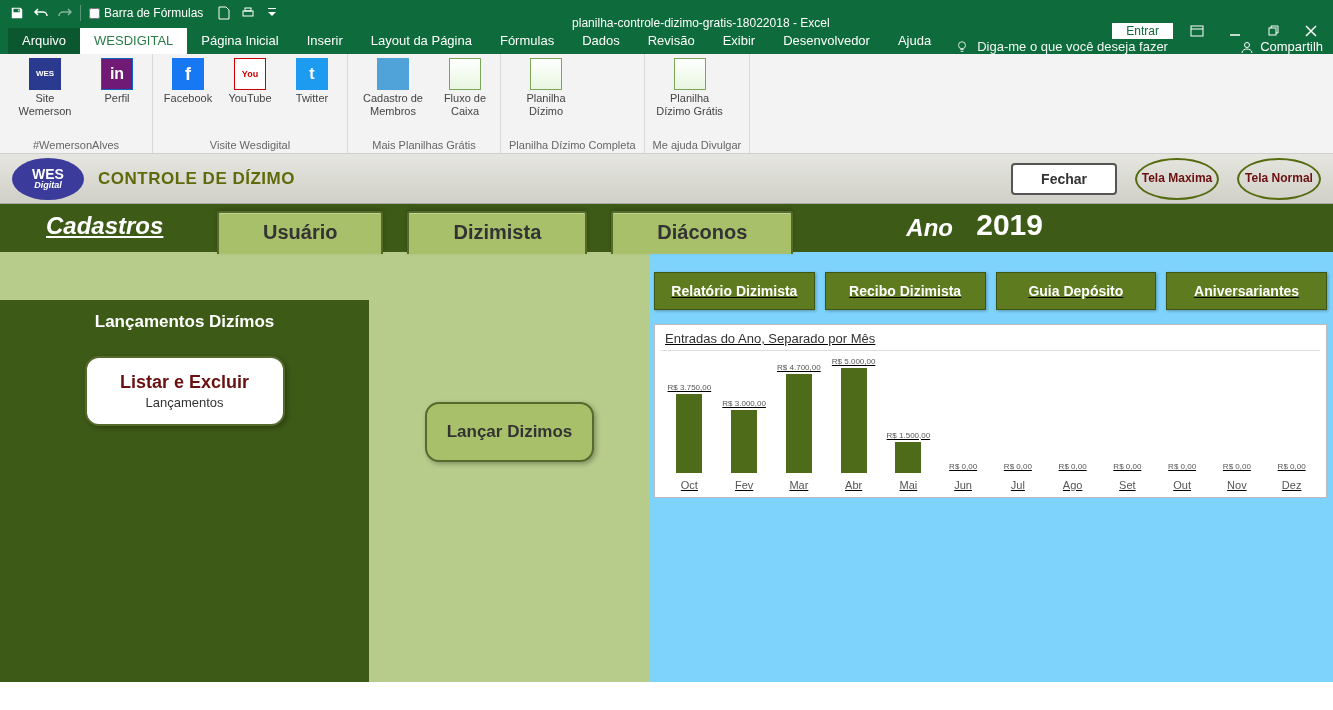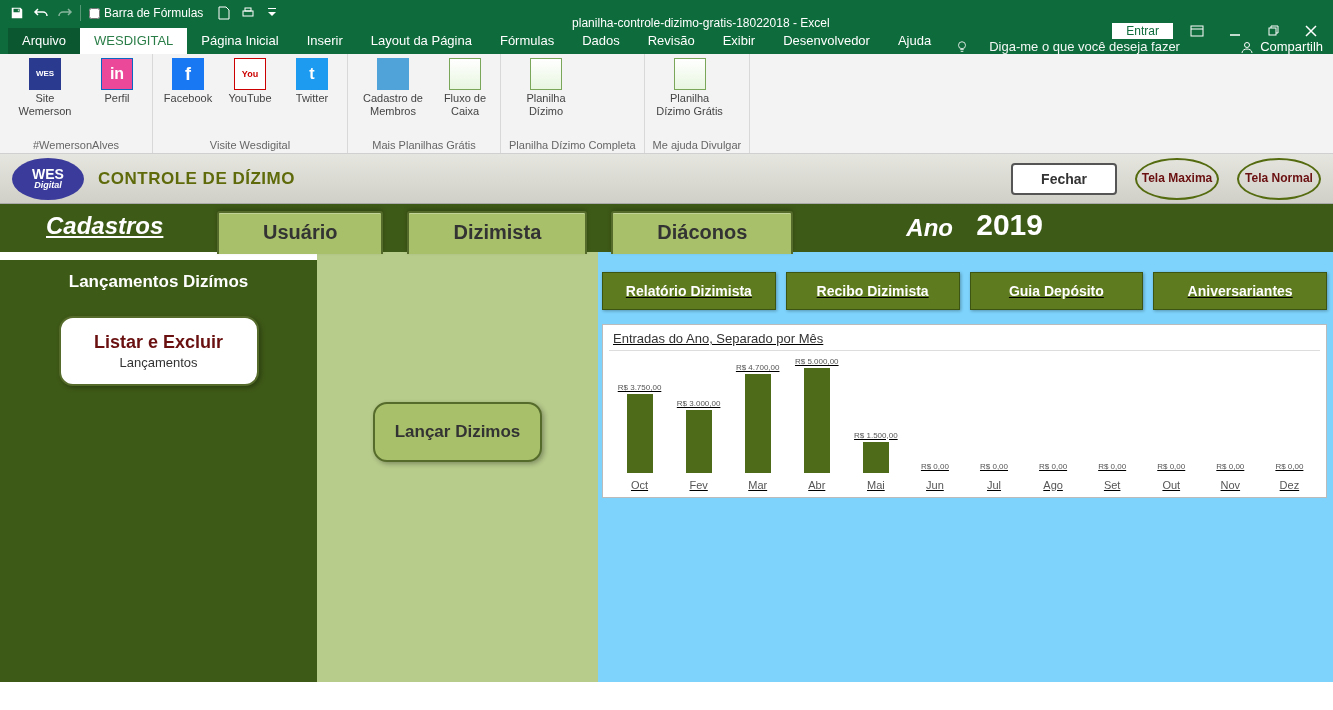--- a/index.html
+++ b/index.html
@@ -15,34 +15,34 @@
 .title-center { flex: 1; text-align: center; margin-top: 20px; }
 .title-right { display: flex; align-items: center; gap: 10px; padding-right: 8px; margin-top: 35px; }
 .signin-btn { background: #fff; color: #0e6b3b; padding: 1px 14px; font-size: 12px; cursor: pointer; }
 .win-btn { width: 28px; height: 20px; display: flex; align-items: center; justify-content: center; cursor: pointer; }
 
 
 .tabs-row { background: #0e6b3b; height: 28px; display: flex; align-items: flex-end; color: #fff; font-size: 13px; padding-left: 8px; }
 .tab { padding: 5px 14px 6px; cursor: pointer; }
 .tab.file { background: #0a5730; }
 .tab.active { background: #fff; color: #2a7d47; }
-.tellme { display: flex; align-items: flex-end; gap: 20px; margin-left: 10px; opacity: 0.95; }
+.tellme { display: flex; align-items: flex-end; gap: 8px; margin-left: 10px; opacity: 0.95; }
 .tellme-bulb { width: 14px; height: 14px; }
 .share { margin-left: auto; padding-right: 10px; display: flex; align-items: center; gap: 6px; }
 
 
 .ribbon { background: #f3f3f3; height: 100px; border-bottom: 1px solid #d0d0d0; display: flex; font-size: 11px; color: #444; }
 .ribbon-group { border-right: 1px solid #d8d8d8; padding: 4px 8px 2px; display: flex; flex-direction: column; justify-content: space-between; }
 .ribbon-group-label { text-align: center; font-size: 11px; color: #666; padding-top: 2px; }
 .ribbon-items { display: flex; gap: 8px; align-items: flex-start; }
 .ribbon-item { display: flex; flex-direction: column; align-items: center; width: 54px; cursor: pointer; text-align: center; line-height: 1.15; gap: 2px; }
 .ribbon-item.wide { width: 74px; }
 .ribbon-icon { width: 32px; height: 32px; background: #ddd; border: 1px solid #bbb; display: flex; align-items: center; justify-content: center; font-size: 8px; font-weight: bold; }
 .ic-wes { background: #2a3a8f; color: #fff; border-color: #2a3a8f; }
-.ic-in { background: #ec4899; color: #fff; border-color: #0a66c2; font-size: 16px; }
+.ic-in { background: #701a75; color: #fff; border-color: #0a66c2; font-size: 16px; }
 .ic-fb { background: #1877f2; color: #fff; border-color: #1877f2; font-size: 18px; }
 .ic-yt { background: #fff; border-color: #c00; color: #c00; font-size: 9px; }
 .ic-tw { background: #1d9bf0; color: #fff; border-color: #1d9bf0; font-size: 16px; }
 .ic-blue { background: #4fa3d9; border-color: #4fa3d9; }
 .ic-sheet { background: linear-gradient(#fff,#e8f6e0); border-color: #7aa65a; }
 
 
 .sheet-header { background: linear-gradient(#e6e6e0, #d0d0c8); height: 50px; display: flex; align-items: center; padding: 0 12px; gap: 14px; position: relative; border-bottom: 1px solid #aaa; }
 .wes-logo { width: 72px; height: 42px; background: #3b3b9b; border-radius: 50%; display: flex; flex-direction: column; align-items: center; justify-content: center; color: #fff; font-weight: bold; font-size: 14px; line-height: 0.9; }
 .wes-logo small { font-size: 9px; font-style: italic; }
@@ -54,21 +54,21 @@
 
 .green-row { background: #3e5a17; height: 48px; display: flex; align-items: flex-end; padding-left: 57px; position: relative; }
 .cadastros-label { color: #fff; font-size: 24px; font-weight: bold; font-style: italic; text-decoration: underline; position: absolute; left: 46px; top: 8px; }
 .tab3d-wrap { display: flex; gap: 24px; margin-left: 160px; margin-bottom: -2px; }
 .tab3d { background: #a8c06a; border: 2px solid #556b2b; border-bottom: none; border-radius: 3px 3px 0 0; padding: 8px 44px 10px; font-size: 20px; font-weight: bold; color: #333; cursor: pointer; box-shadow: 0 -2px 4px rgba(0,0,0,0.2), inset 0 1px 0 rgba(255,255,255,0.3); }
 .ano-label { color: #fff; font-size: 24px; font-weight: bold; font-style: italic; position: absolute; right: 380px; top: 10px; }
 .ano-value { color: #fff; font-size: 30px; font-weight: bold; position: absolute; right: 290px; top: 4px; }
 
 
 .main { display: flex; height: 430px; }
-.left-col { width: 317px; background: #b7cb8b; display: flex; flex-direction: row; margin-top: 8px; }
+.left-col { width: 369px; background: #b7cb8b; display: flex; flex-direction: column; }
 .left-top { background: #b7cb8b; height: 48px; }
 .left-dark { background: #3e5a17; flex: 1; padding: 12px 22px; }
 .left-dark-title { color: #fff; font-size: 17px; font-weight: bold; text-align: center; margin-bottom: 24px; }
 .white-btn { background: #fff; border: 2px solid #556b2b; border-radius: 14px; padding: 14px 10px; text-align: center; cursor: pointer; box-shadow: 2px 2px 5px rgba(0,0,0,0.3); width: 200px; margin: 0 auto; }
 .white-btn-title { font-size: 18px; font-weight: bold; color: #6a1010; }
 .white-btn-sub { font-size: 13px; color: #333; margin-top: 2px; }
 
 .mid-col { width: 281px; background: #b7cb8b; padding-top: 150px; display: flex; justify-content: center; align-items: flex-start; }
 .green-btn { background: #a8c06a; border: 2px solid #556b2b; border-radius: 14px; padding: 18px 20px; font-size: 17px; font-weight: bold; color: #333; cursor: pointer; box-shadow: 2px 2px 5px rgba(0,0,0,0.3); }
 

